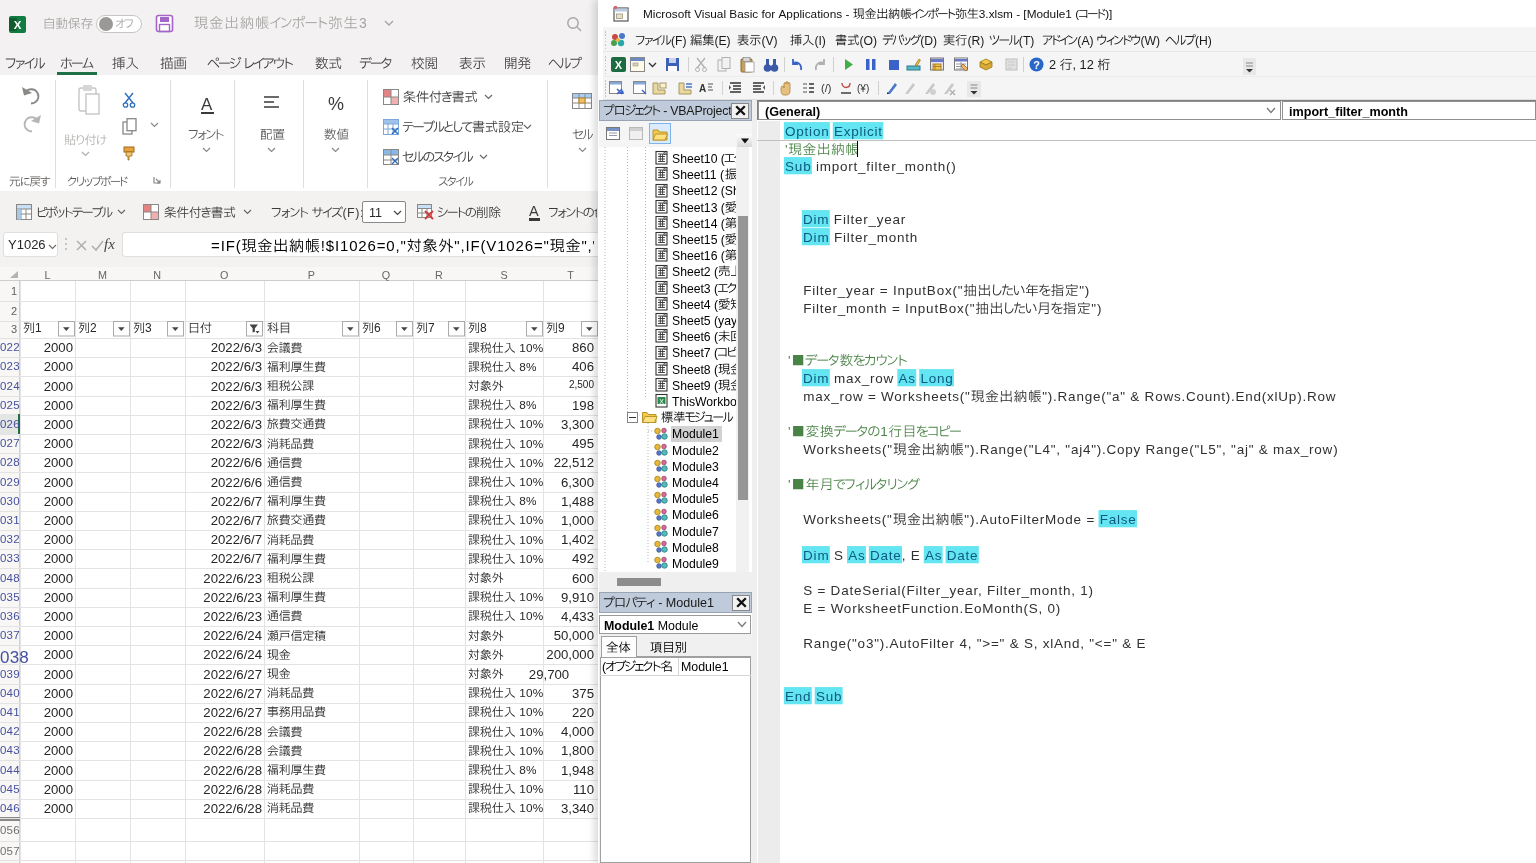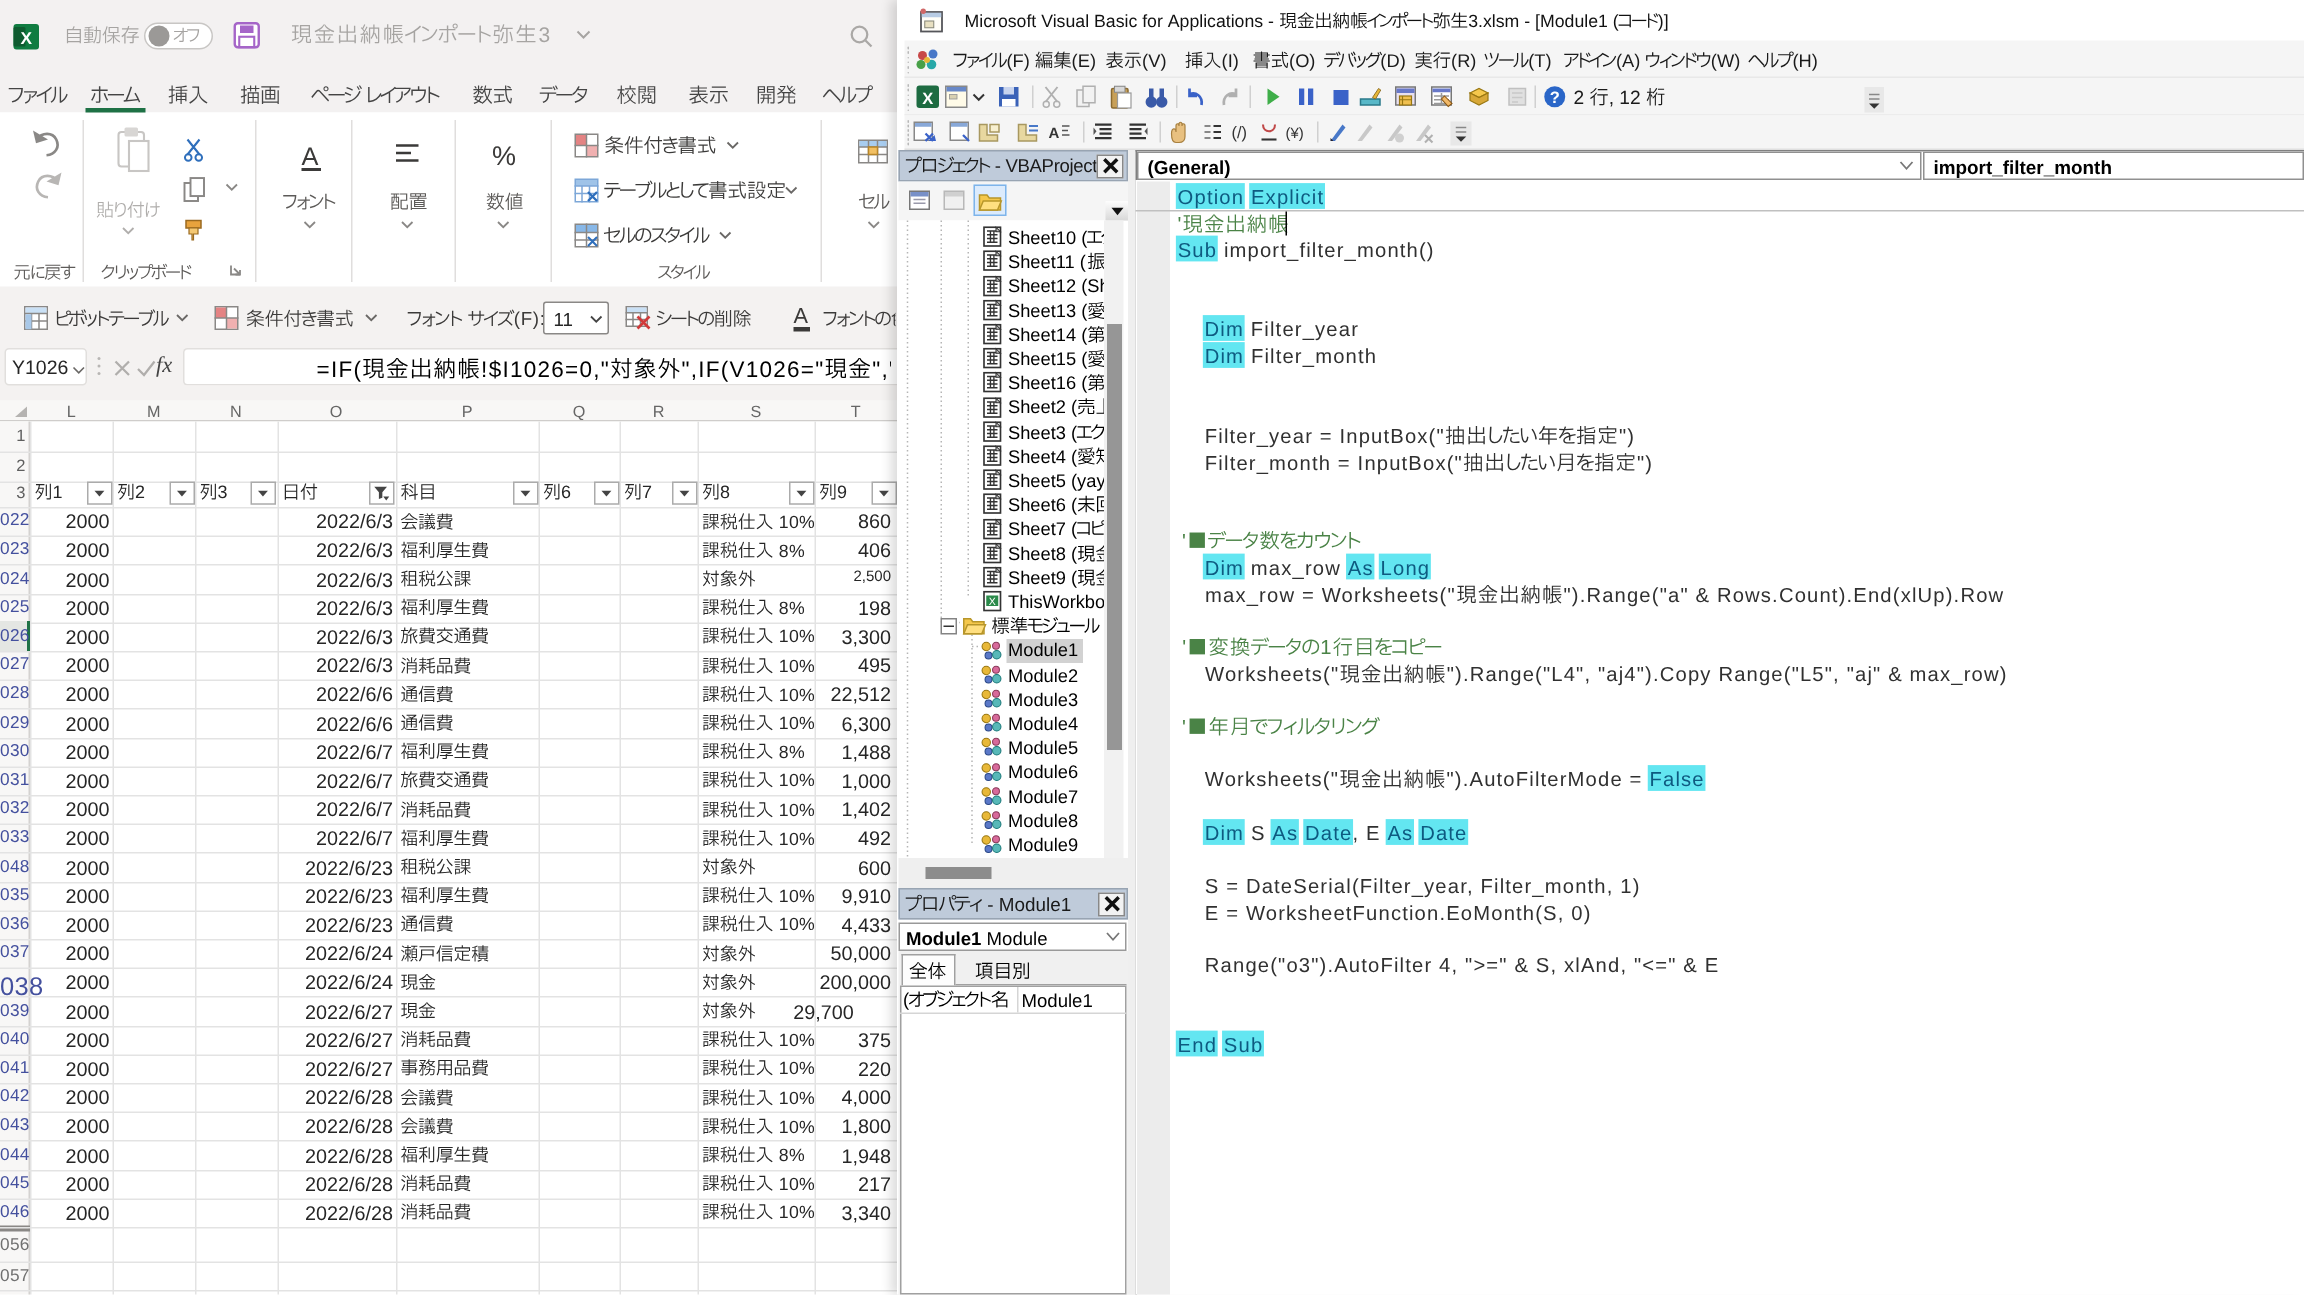--- a/index.html
+++ b/index.html
@@ -1078,21 +1078,21 @@
     <use href="#g54c1" x="500" fill="#262626"></use>
     <use href="#g8cbb" x="750" fill="#262626"></use>
   </svg>
 <svg class="t" style="left:467.5px;top:778.1px;overflow:hidden;" width="75" height="20.3" viewBox="0 -320 1589 430">
     <use href="#g8ab2" x="0" fill="#262626"></use>
     <use href="#g7a0e" x="253.2" fill="#262626"></use>
     <use href="#g4ed5" x="506.4" fill="#262626"></use>
     <use href="#g5165" x="759.5" fill="#262626"></use>
     <text x="1012.7" font-size="250" letter-spacing="3.2" fill="#262626">&nbsp;10%</text>
   </svg>
-<div class="a" style="left:504px;top:781.7px;width:90px;height:15px;font-size:13.2px;color:#262626;text-align:right">217</div>
+<div class="a" style="left:504px;top:781.7px;width:90px;height:15px;font-size:13.2px;color:#262626;text-align:right">110</div>
 <div class="a" style="left:0px;top:802px;width:18px;height:13px;font-size:11.5px;color:#44509e;text-align:right;letter-spacing:0.2px">046</div>
 <div class="a" style="left:25px;top:800.9px;width:48px;height:15px;font-size:13.2px;color:#262626;text-align:right">2000</div>
 <div class="a" style="left:182px;top:800.9px;width:80px;height:15px;font-size:13.2px;color:#262626;text-align:right">2022/6/28</div>
 <svg class="t" style="left:267px;top:797.3px;" width="47.2" height="20.3" viewBox="0 -320 1000 430">
     <use href="#g6d88" x="0" fill="#262626"></use>
     <use href="#g8017" x="250" fill="#262626"></use>
     <use href="#g54c1" x="500" fill="#262626"></use>
     <use href="#g8cbb" x="750" fill="#262626"></use>
   </svg>
 <svg class="t" style="left:467.5px;top:797.3px;overflow:hidden;" width="75" height="20.3" viewBox="0 -320 1589 430">

